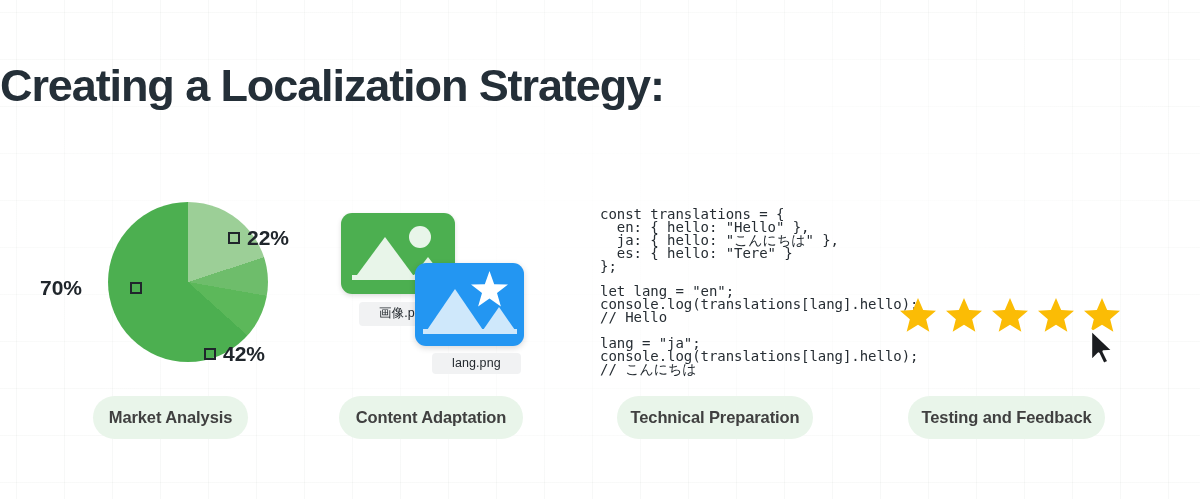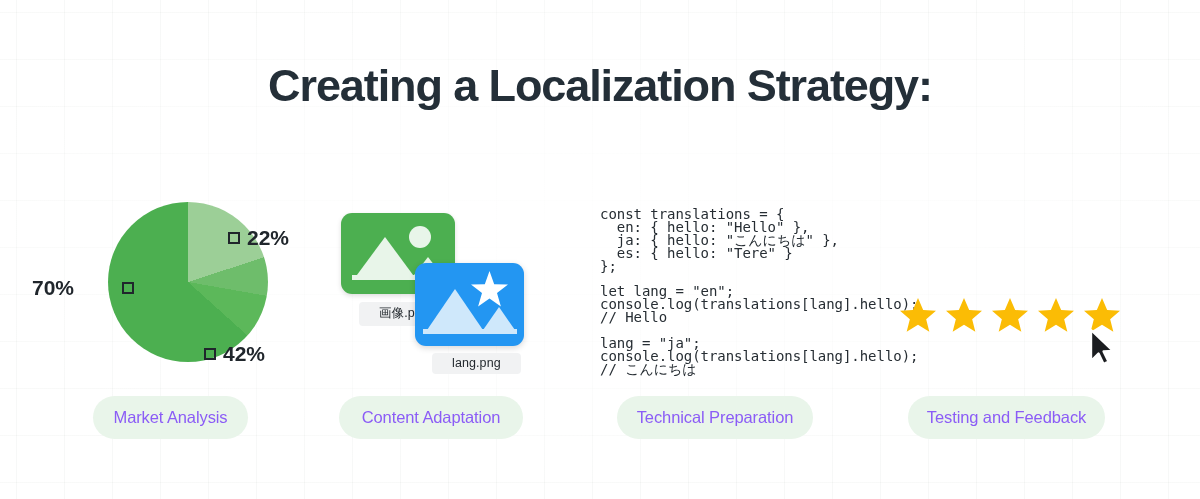--- a/index.html
+++ b/index.html
@@ -34,21 +34,20 @@
     background:
       radial-gradient(ellipse 58% 52% at 50% 46%, rgba(255,255,255,0.92) 0%, rgba(255,255,255,0.62) 55%, rgba(255,255,255,0.0) 100%);
   }
 
   
   #title {
     position: absolute;
     left: 0;
     right: 0;
     top: 60px;
-    text-align: center;
     font-size: 45px;
     font-weight: 700;
     letter-spacing: -1.1px;
     color: #242f38;
     line-height: 1.15;
     white-space: nowrap;
   }
 
   
   .col {
@@ -89,21 +88,21 @@
     white-space: nowrap;
   }
   .pie-box {
     width: 12px;
     height: 12px;
     border: 2px solid #20262c;
     box-sizing: border-box;
     background: transparent;
     flex: 0 0 auto;
   }
-  #pie-label-70 { left: 12px; top: 126px; gap: 48px; }
+  #pie-label-70 { left: 20px; top: 126px; gap: 48px; }
   #pie-label-22 { left: 208px; top: 76px; }
   #pie-label-20 { left: 184px; top: 192px; }
 
   
   #img-col { left: 320px; width: 280px; }
   .img-card {
     position: absolute;
     border-radius: 11px;
     overflow: hidden;
   }
@@ -178,23 +177,23 @@
     right: 0;
     top: 396px;
     height: 43px;
   }
   .pill {
     position: absolute;
     top: 0;
     height: 43px;
     border-radius: 22px;
     background: #e9f5ea;
-    color: #8b5cf6;
+    color: #404040;
     font-size: 16.5px;
-    font-weight: 400;
+    font-weight: 700;
     display: flex;
     align-items: center;
     justify-content: center;
     white-space: nowrap;
     padding: 4px 26px;
     box-sizing: border-box;
     letter-spacing: -0.1px;
   }
   #pill-0 { left: 93px;  width: 155px; }
   #pill-1 { left: 339px; width: 184px; }

